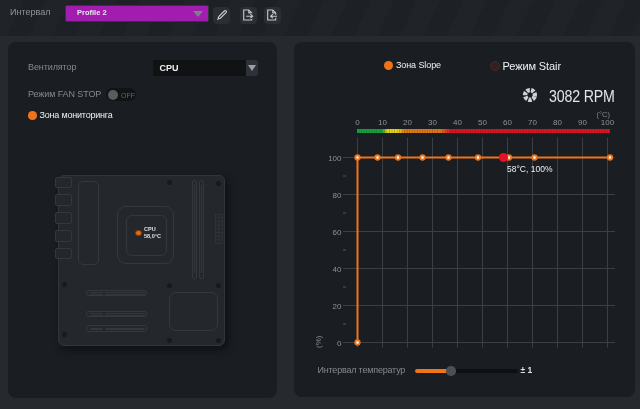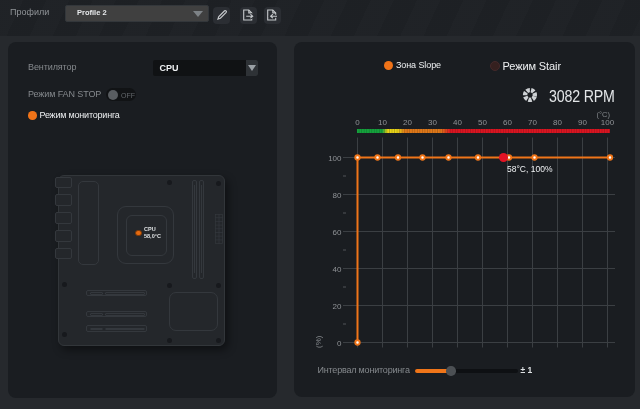--- a/index.html
+++ b/index.html
@@ -8,21 +8,21 @@
   #app { position:relative; width:640px; height:409px; background:#26292d; }
   .abs { position:absolute; }
   .txt { position:absolute; line-height:1; white-space:nowrap; }
 
   
   #topbar { left:0; top:0; width:640px; height:36px;
     background:#1e2125;
     background-image:repeating-linear-gradient(115deg, rgba(255,255,255,0.007) 0 21px, rgba(0,0,0,0.022) 21px 42px);
   }
   #lbl-prof { left:10px; top:8px; font-size:9px; color:#909498; }
-  #dd-prof { left:65px; top:4.5px; width:144px; height:17px; background:#404040; border:1px solid #33373b; border-radius:2px; }
+  #dd-prof { left:65px; top:4.5px; width:144px; height:17px; background:#a21caf; border:1px solid #33373b; border-radius:2px; }
   #dd-prof .t { left:11px; top:3px; font-size:7.5px; font-weight:bold; color:#e8eaec; }
   #dd-prof .arr { position:absolute; right:5px; top:5.5px; width:0; height:0;
     border-left:5px solid transparent; border-right:5px solid transparent; border-top:6px solid #7d8286; }
   .icobtn { width:17px; height:17px; top:6.5px; background:#2b2e33; border-radius:4px; }
   .icobtn svg { position:absolute; left:1.5px; top:1.5px; }
 
   
   .panel { background:#1a1d21; border-radius:8px; }
   #lpanel { left:8px; top:42px; width:269px; height:356px; }
   #rpanel { left:294px; top:42px; width:341px; height:355px; }
@@ -75,21 +75,21 @@
   #lbl-interval { left:317.5px; top:366px; font-size:9px; color:#85898d; letter-spacing:-0.2px; }
   #track { left:414.5px; top:368.5px; width:103.5px; height:4px; background:#0e1013; border-radius:2px; }
   #track .fill { position:absolute; left:0; top:0; width:34px; height:4px; background:#ef7519; border-radius:2px; }
   #knob { left:446px; top:366px; width:9.5px; height:9.5px; border-radius:50%; background:#4c5054; }
   #lbl-pm1 { left:520.5px; top:366px; font-size:8.5px; font-weight:bold; color:#dfe2e4; }
 </style>
 </head>
 <body>
 <div id="app">
   <div id="topbar" class="abs"></div>
-  <div id="lbl-prof" class="txt">Профили</div>
+  <div id="lbl-prof" class="txt">Интервал</div>
   <div id="dd-prof" class="abs">
       <span class="txt t">Profile 2</span>
       <span class="arr"></span>
     </div>
   <div class="abs icobtn" style="left:213px;">
     <svg width="14" height="14" viewBox="0 0 14 14">
       <path d="M3 11 L3.8 8.6 L9.6 2.8 a1.15 1.15 0 0 1 1.6 1.6 L5.4 10.2 Z" fill="none" stroke="#c6c9cc" stroke-width="1.2"></path>
     </svg>
   </div>
   <div class="abs icobtn" style="left:239.5px;">
@@ -117,21 +117,21 @@
       <span class="txt t">CPU</span>
       <span class="arrbox"></span>
       <span class="arr"></span>
     </div>
   <div id="lbl-fanstop" class="txt">Режим FAN STOP</div>
   <div id="toggle" class="abs">
       <span class="knob"></span>
       <span class="off">OFF</span>
     </div>
   <div id="radio-zone" class="abs"></div>
-  <div id="lbl-zone" class="txt">Режим мониторинга</div>
+  <div id="lbl-zone" class="txt">Зона мониторинга</div>
 
   <div id="board" class="abs">
     <div class="mb tab" style="top:0.5px;"></div>
     <div class="mb tab" style="top:18px;"></div>
     <div class="mb tab" style="top:36px;"></div>
     <div class="mb tab" style="top:54px;"></div>
     <div class="mb tab" style="top:71.5px;"></div>
     <div class="mb" id="io"></div>
     <div class="mb" id="cpu-outer"></div>
     <div class="mb" id="cpu-inner"></div>
@@ -275,19 +275,19 @@
           <circle cx="240.5" cy="115.5" r="2.2"></circle>
         <circle cx="316" cy="115.5" r="2.2"></circle>
           <circle cx="63.5" cy="300.5" r="2.2"></circle>
       </g>
       <circle cx="209.5" cy="115.5" r="4.5" fill="#e31325"></circle>
     </g>
     <text x="213" y="129.5" font-family="Liberation Sans, sans-serif" font-size="8.5" fill="#eef0f2">58°C, 100%</text>
   </svg>
 
   <div id="lbl-pct" class="txt">(%)</div>
-  <div id="lbl-interval" class="txt">Интервал мониторинга</div>
+  <div id="lbl-interval" class="txt">Интервал температур</div>
   <div id="track" class="abs">
       <span class="fill"></span>
     </div>
   <div id="knob" class="abs"></div>
   <div id="lbl-pm1" class="txt">± 1</div>
 </div>
 
 </body></html>

